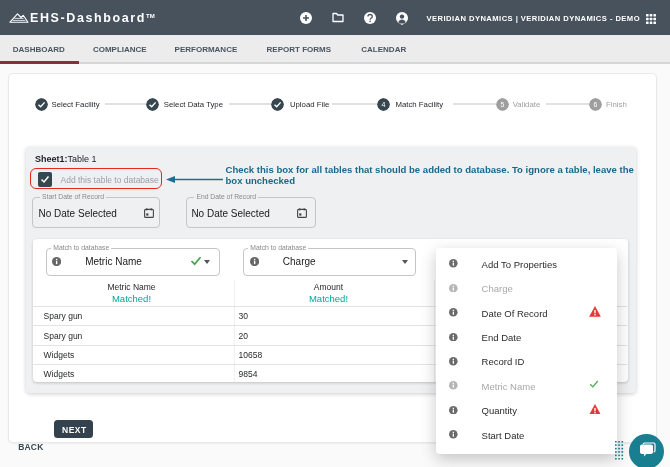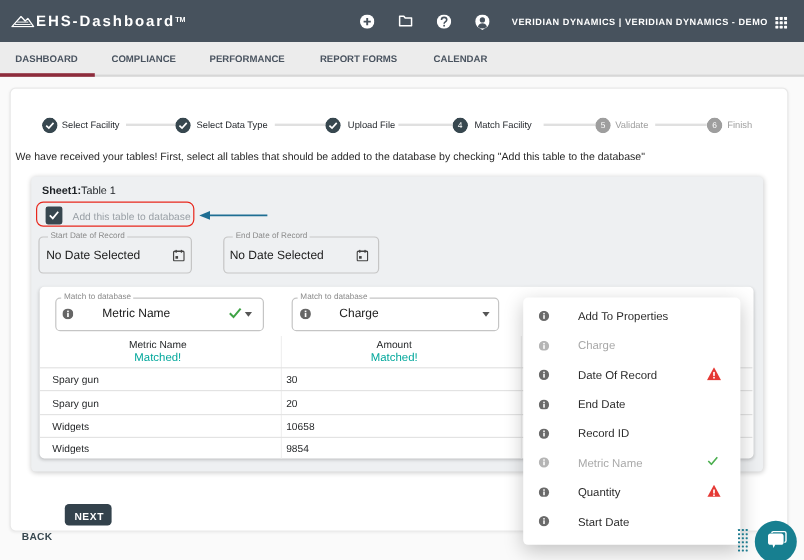--- a/index.html
+++ b/index.html
@@ -99,36 +99,36 @@
       <circle cx="6.5" cy="6.5" r="6.5" fill="#9e9e9e"></circle>
       <text x="6.5" y="9" font-size="7" fill="#fff" text-anchor="middle" font-family="Liberation Sans">6</text>
     </svg>
   <div class="stl gray" style="left:606px">Finish</div>
   <div class="conn" style="left:104.5px;width:41px;"></div>
   <div class="conn" style="left:228.5px;width:42.5px;"></div>
   <div class="conn" style="left:332px;width:45px;"></div>
   <div class="conn" style="left:452.5px;width:43px;"></div>
   <div class="conn" style="left:545.5px;width:43px;"></div>
 
-  <div class="abs" id="intro" style="left:13px;top:124.5px;font-size:8.8px;color:#282828;white-space:nowrap;">We have received your tables! First, select all tables that should be added to the database by checking "Add this table to the database"</div>
 
   <div class="abs" style="left:25.9px;top:146.5px;width:610.4px;height:246.5px;background:#eef0f2;border-radius:4px;box-shadow:0 1px 4px rgba(0,0,0,0.2);"></div>
   <div class="abs" style="left:35px;top:153.5px;font-size:9px;color:#1d2125;"><b>Sheet1:</b>Table 1</div>
 
   <div class="abs" style="left:29.8px;top:168.3px;width:132px;height:20.3px;border:1.8px solid #e8271c;border-radius:6px;"></div>
   <div class="abs" style="left:38px;top:172.4px;width:14.2px;height:14.2px;background:#37474f;border-radius:2px;"></div>
   <svg class="abs" style="left:40px;top:175px" width="10" height="9" viewBox="0 0 10 9">
       <path d="M1.5 4.5 L4 7 L8.5 1.5" stroke="#fff" stroke-width="1.5" fill="none"></path>
     </svg>
   <div class="abs" id="cblabel" style="left:60.5px;top:175px;font-size:8.5px;color:#9aa0a6;">Add this table to database</div>
 
   <svg class="abs" style="left:166px;top:174.5px" width="57" height="9" viewBox="0 0 57 9">
     <path d="M8 4.5 L57 4.5" stroke="#1e6e93" stroke-width="1.5"></path>
     <path d="M0 4.5 L9 0.9 L9 8.1 Z" fill="#1e6e93"></path>
   </svg>
+  <div class="abs" id="anno" style="left:225.5px;top:163.6px;width:415px;font-size:9.55px;font-weight:bold;color:#18698a;line-height:11.2px;">Check this box for all tables that should be added to database. To ignore a table, leave the box unchecked</div>
 
   <style>
     .fs { position:absolute; border:1px solid #c5c5c5; border-radius:4px; }
     .leg { position:absolute; font-size:6.8px; color:#8a8a8a; padding:0 2px; }
     .fval { position:absolute; font-size:10px; color:#202020; }
   </style>
   <div class="fs" style="left:32px;top:196.5px;width:127.5px;height:31.5px;"></div>
   <div class="leg" style="left:40px;top:193px;background:#eef0f2;">Start Date of Record</div>
   <div class="fval" style="left:38.5px;top:207.5px;">No Date Selected</div>
   <svg class="abs" style="left:143.5px;top:208px" width="10" height="10" viewBox="0 0 10 10">

